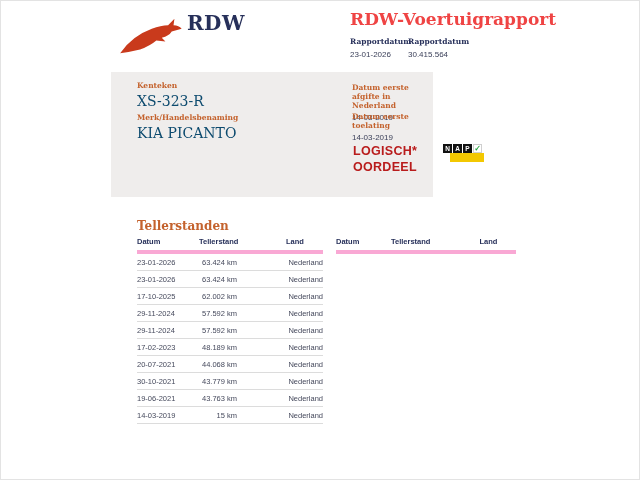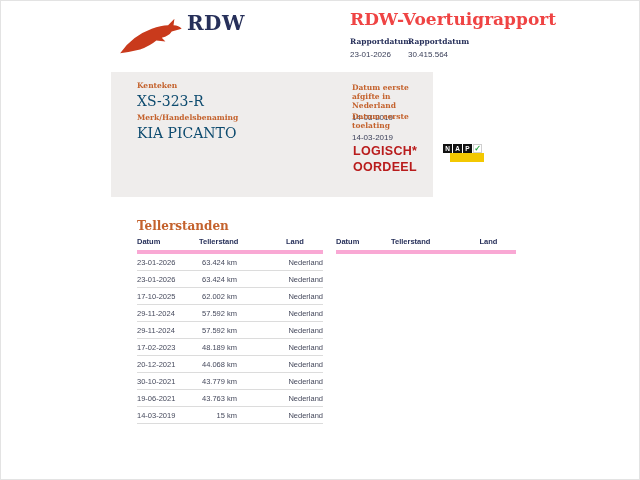--- a/index.html
+++ b/index.html
@@ -188,21 +188,21 @@
           <td class="c0">29-11-2024</td>
           <td class="c1">57.592 km</td>
           <td class="c2">Nederland</td>
         </tr>
         <tr>
           <td class="c0">17-02-2023</td>
           <td class="c1">48.189 km</td>
           <td class="c2">Nederland</td>
         </tr>
         <tr>
-          <td class="c0">20-12-2021</td>
+          <td class="c0">20-07-2021</td>
           <td class="c1">44.068 km</td>
           <td class="c2">Nederland</td>
         </tr>
         <tr>
           <td class="c0">30-10-2021</td>
           <td class="c1">43.779 km</td>
           <td class="c2">Nederland</td>
         </tr>
         <tr>
           <td class="c0">19-06-2021</td>

